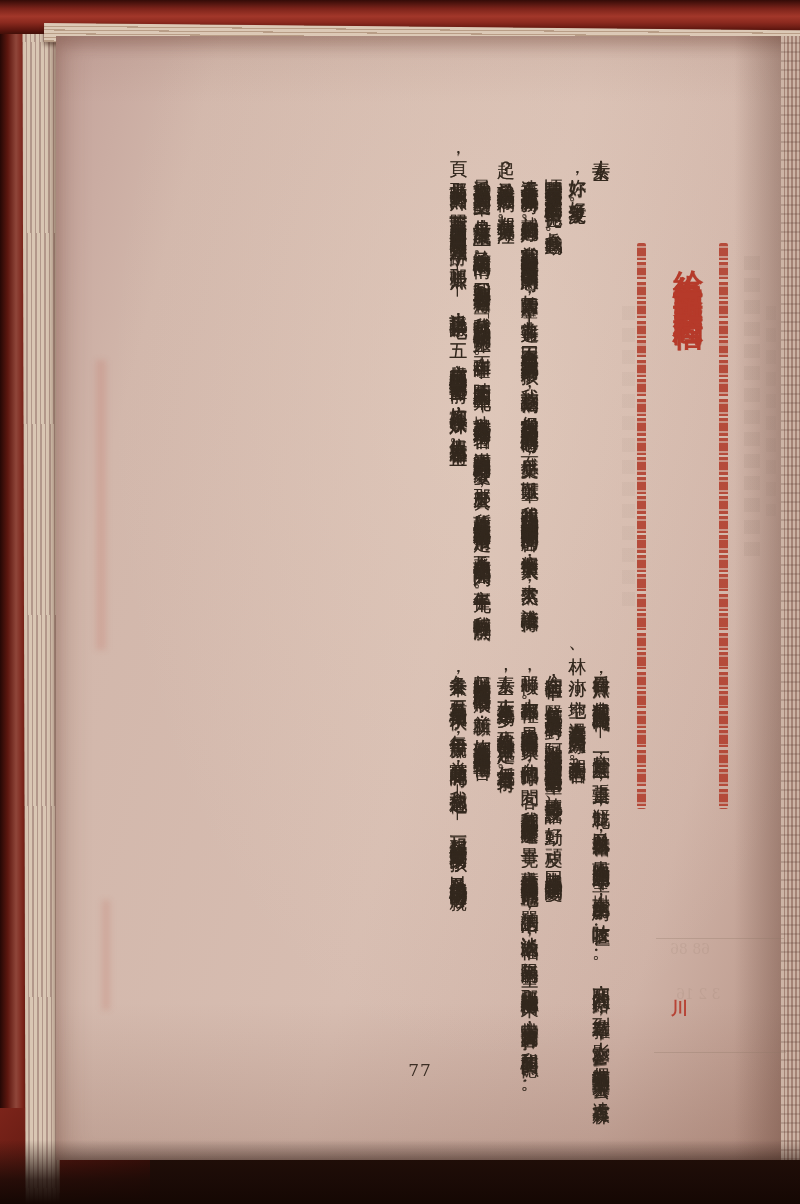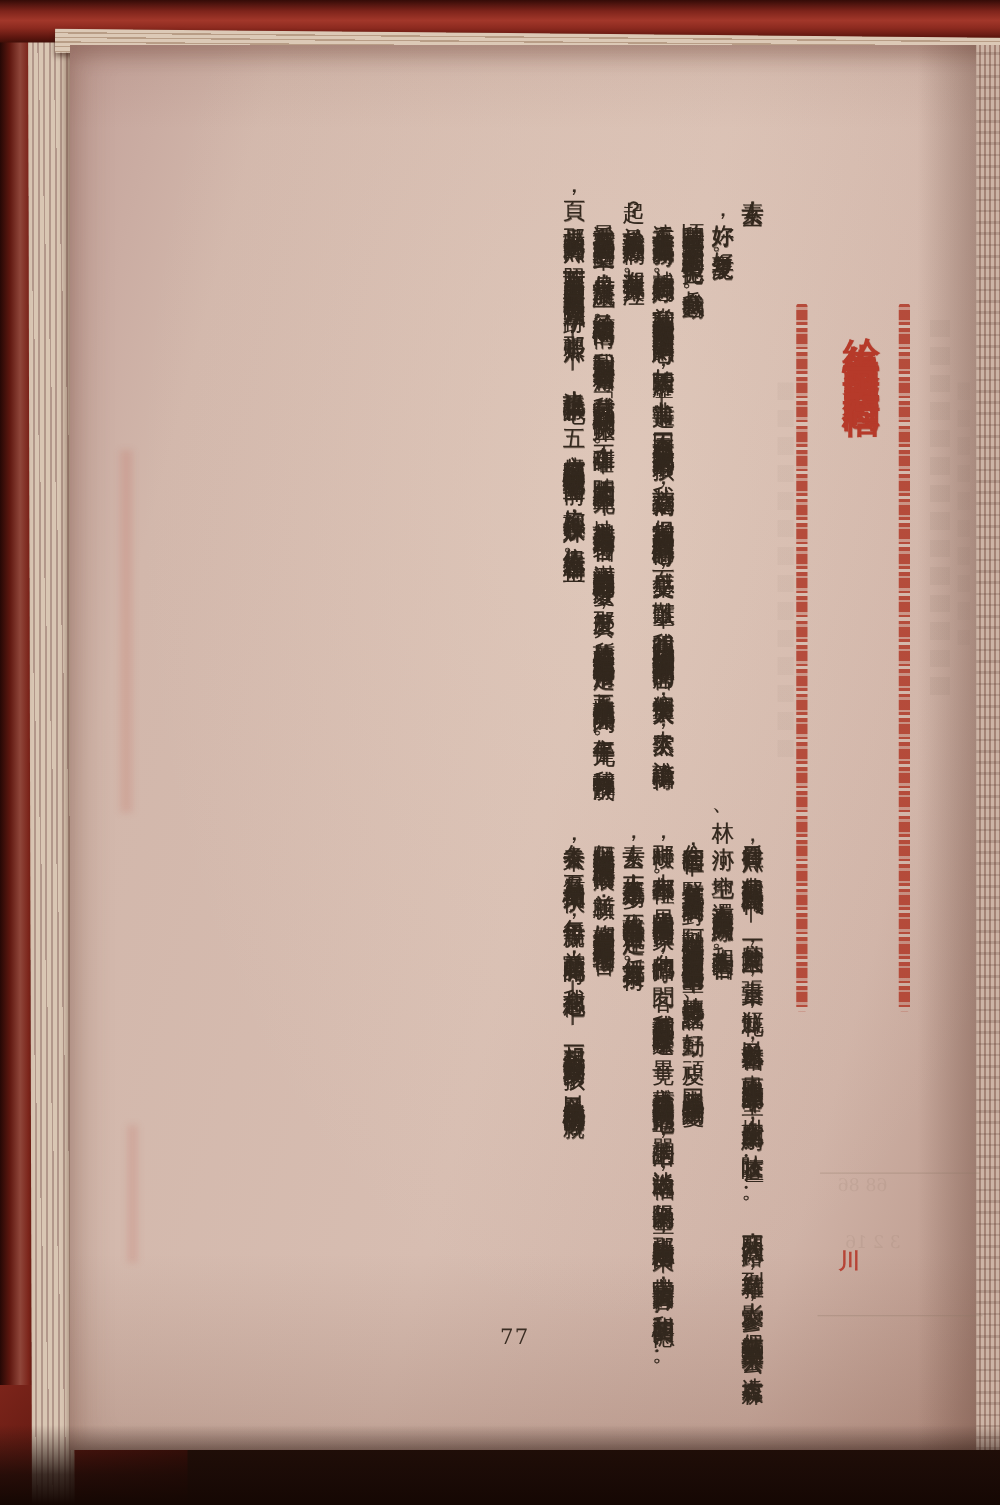--- a/index.html
+++ b/index.html
@@ -51,21 +51,21 @@
   
   .band{position:absolute;right:187px;writing-mode:vertical-rl;
     font-size:18px;line-height:23.8px;letter-spacing:1.4px;color:#33281e;
     text-shadow:.3px .3px .35px rgba(45,32,22,.55);}
   .band p{margin:0;text-indent:1em;}
   .band p.salutation{text-indent:0;}
   .band1{top:147px;height:468px;width:560px;}
   .band2{top:643px;height:464px;width:560px;}
 
   
-  .page-number{position:absolute;left:398px;top:1060px;width:40px;text-align:left;
+  .page-number{position:absolute;left:398px;top:1060px;width:40px;text-align:center;
     font-size:17px;letter-spacing:1px;color:#3b2e24;}
   .red-mark{position:absolute;left:671px;top:997px;font-size:17px;font-weight:bold;
     color:#b5392b;opacity:.9;}
 
   
   .ghost{position:absolute;color:#8a7262;opacity:.14;filter:blur(.6px);
     transform:scaleX(-1);font-size:14px;}
   .ghost-col{position:absolute;opacity:.07;
     background:repeating-linear-gradient(180deg,#6a5648 0 14px,transparent 14px 22px);}
   .ghost-line{position:absolute;height:1px;background:#8f7767;opacity:.30;}

